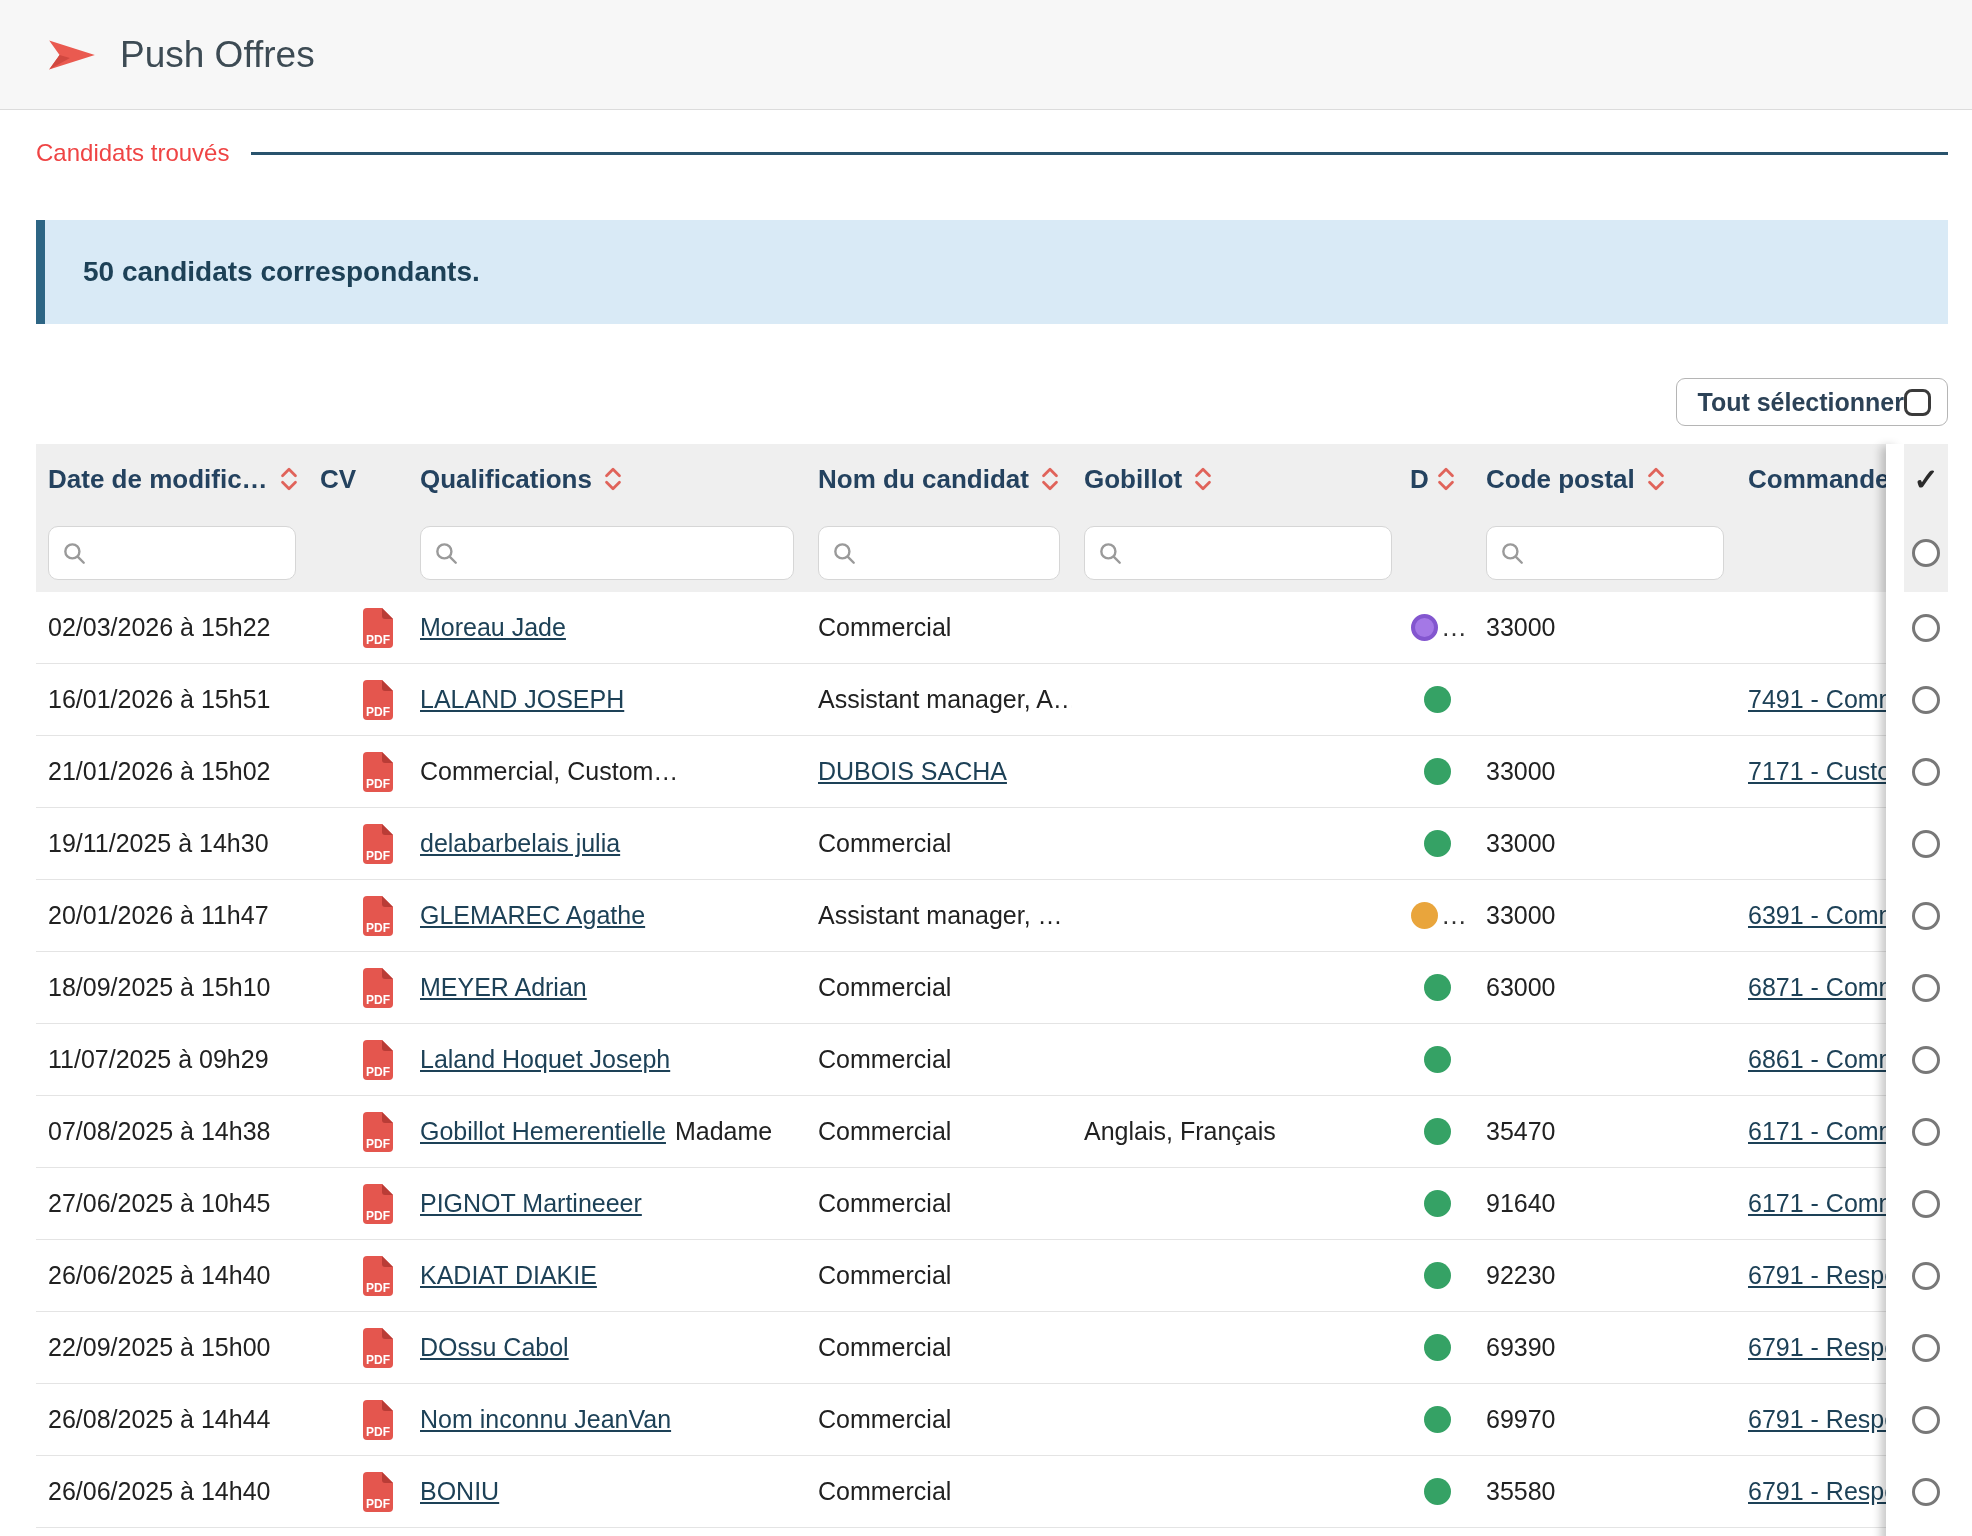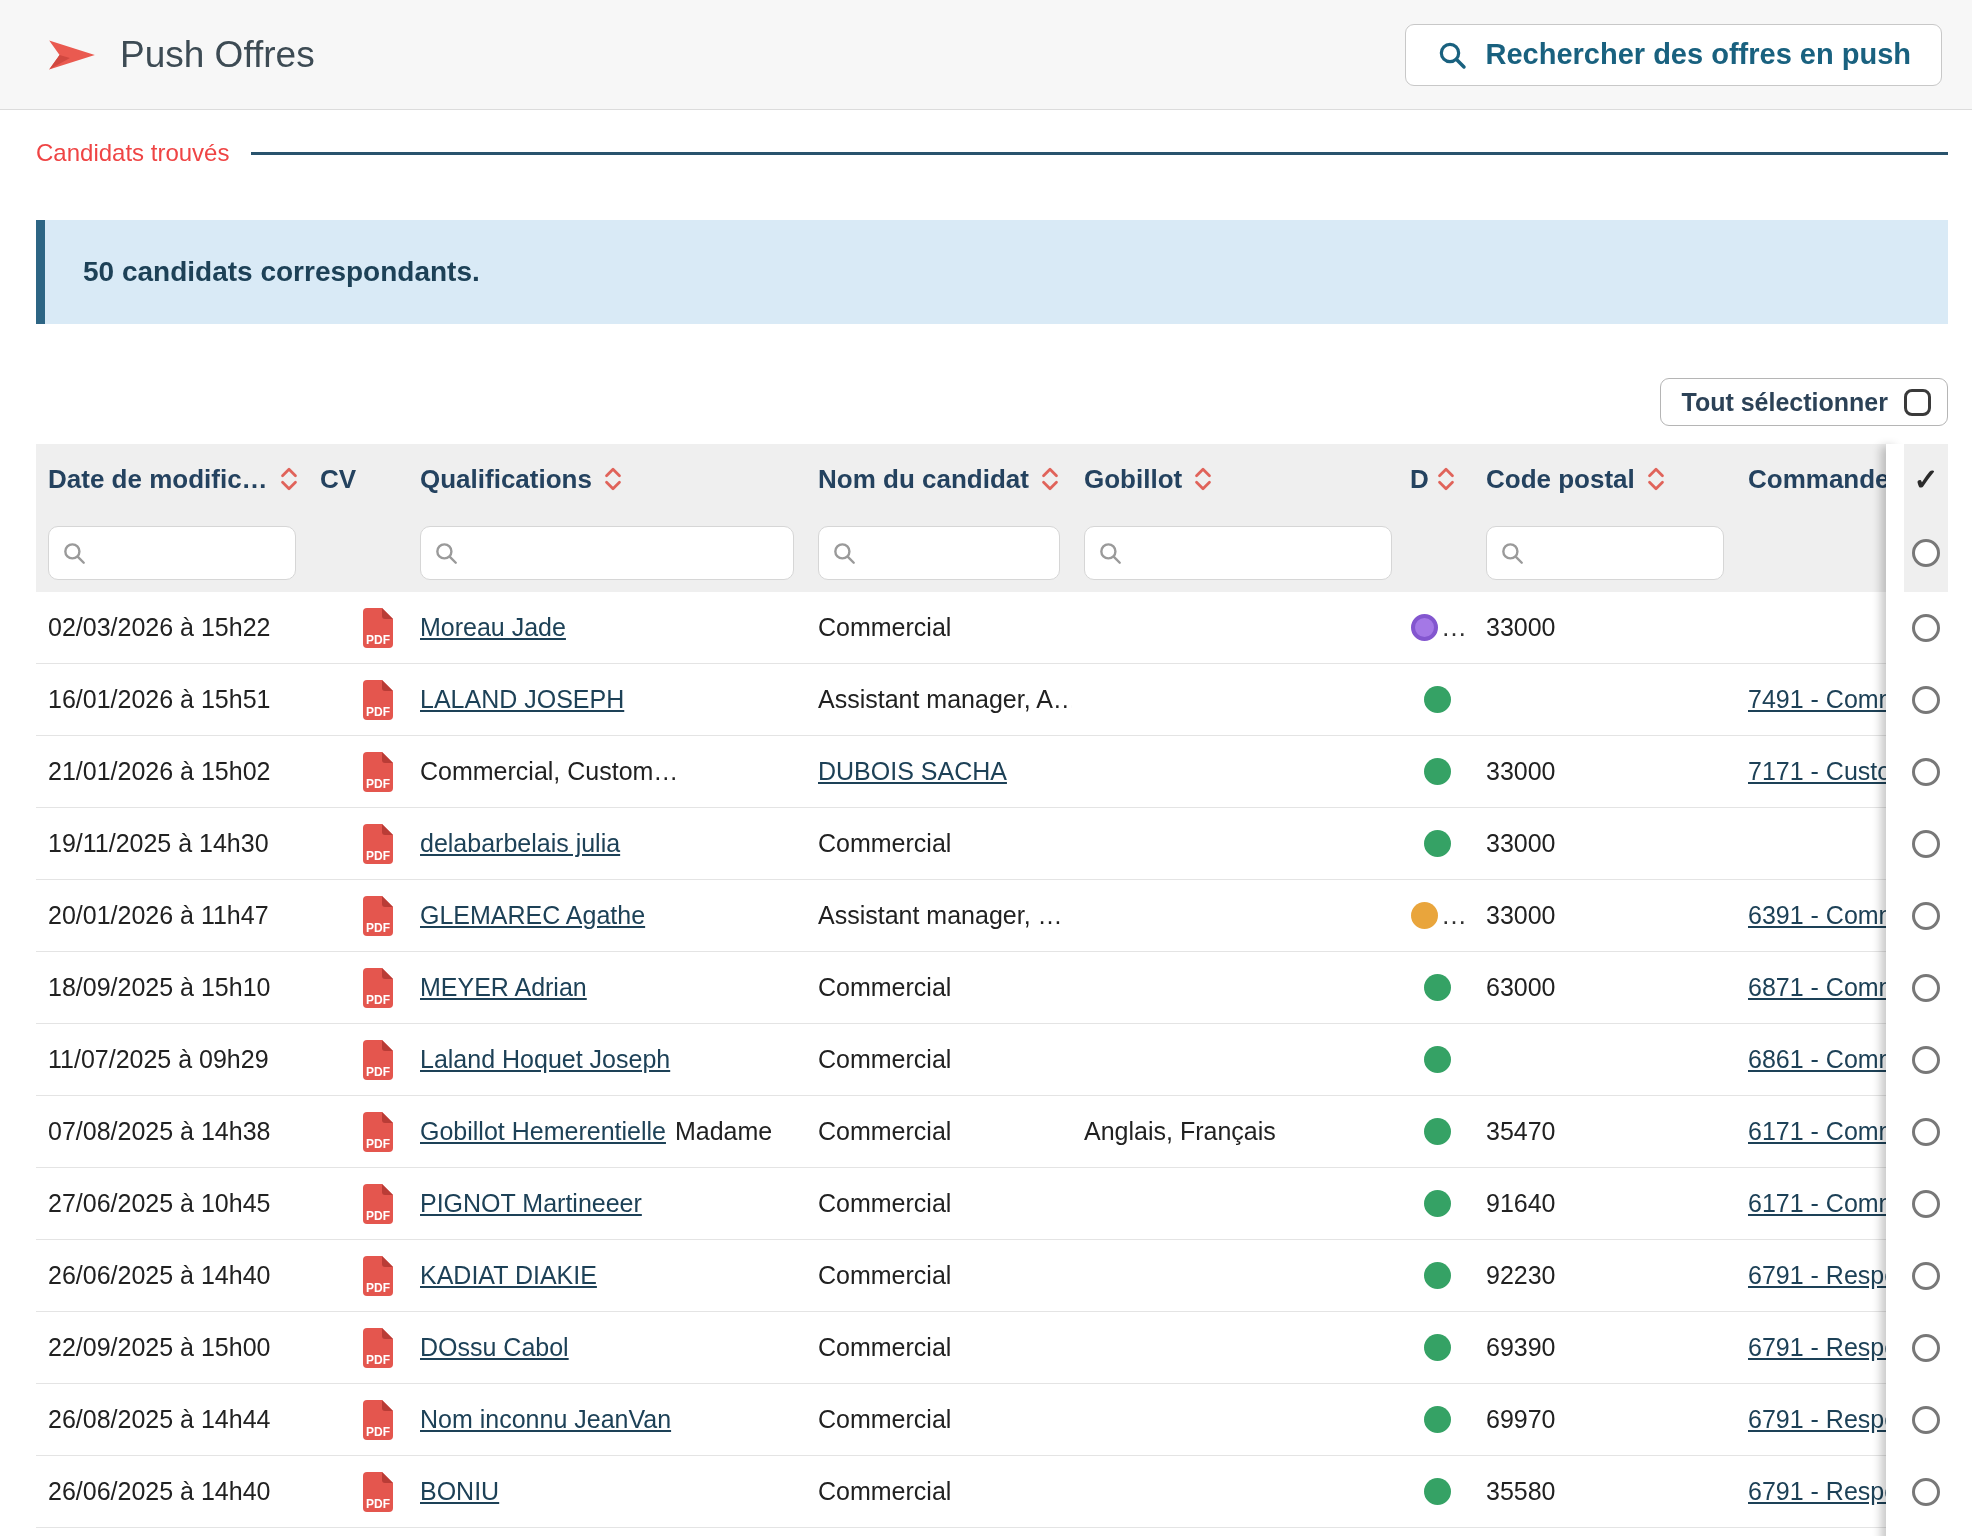--- a/index.html
+++ b/index.html
@@ -21,21 +21,21 @@
   .section-title{font-size:24px;font-weight:500;color:#ef4444;white-space:nowrap;}
   .section-rule{flex:1;height:3px;background:#29536d;margin-left:22px;}
 
   
   .banner{margin:44px 24px 0 36px;height:104px;background:#d9eaf6;border-left:9px solid #2d6584;
     display:flex;align-items:center;}
   .banner-text{font-size:28px;font-weight:700;color:#1d4157;margin-left:38px;}
 
   
   .select-row{display:flex;justify-content:flex-end;margin:54px 24px 0 36px;}
-  .select-all-btn{display:flex;align-items:center;gap:16px;height:48px;padding:0 16px 0 20px;background:#fff;
+  .select-all-btn{display:flex;align-items:center;height:48px;padding:0 16px 0 20px;background:#fff;
     border:1px solid #b5b5b5;border-radius:9px;font-size:25px;font-weight:600;color:#2c4257;cursor:pointer;
     font-family:inherit;}
   .select-all-box{width:27px;height:27px;border:3px solid #3a3a3a;border-radius:8px;}
 
   
   .table-wrap{position:relative;margin:18px 24px 0 36px;}
   .trow{display:grid;grid-template-columns:272px 100px 398px 266px 332px 70px 262px 150px 18px 44px;}
   .thead-labels{background:#efefef;height:70px;}
   .thead-filters{background:#efefef;height:78px;}
   .tbody-row{background:#fff;height:72px;}
@@ -77,29 +77,20 @@
 
 <div class="app-header">
   <span class="logo">
     <svg width="56" height="56" viewBox="0 0 54 54">
       <path d="M5 13 L49 27 L5 41 L15 27 Z" fill="#ea5a50"></path>
       <path d="M5 41 L15 27 L25 30 Z" fill="#d14840"></path>
     </svg>
   </span>
   <span class="app-title">Push Offres</span>
   <span class="hspacer"></span>
-  <button class="search-btn">
-    <span style="display:flex;">
-      <svg width="32" height="32" viewBox="0 0 24 24">
-          <circle cx="10.5" cy="10.5" r="6.5" fill="none" stroke="#19617f" stroke-width="2.4"></circle>
-          <line x1="15.6" y1="15.6" x2="21" y2="21" stroke="#19617f" stroke-width="2.6" stroke-linecap="round"></line>
-        </svg>
-    </span>
-    <span>Rechercher des offres en push</span>
-  </button>
 </div>
 
 <div class="section-head">
   <span class="section-title">Candidats trouvés</span>
   <span class="section-rule"></span>
 </div>
 
 <div class="banner">
   <span class="banner-text">50 candidats correspondants.</span>
 </div>

